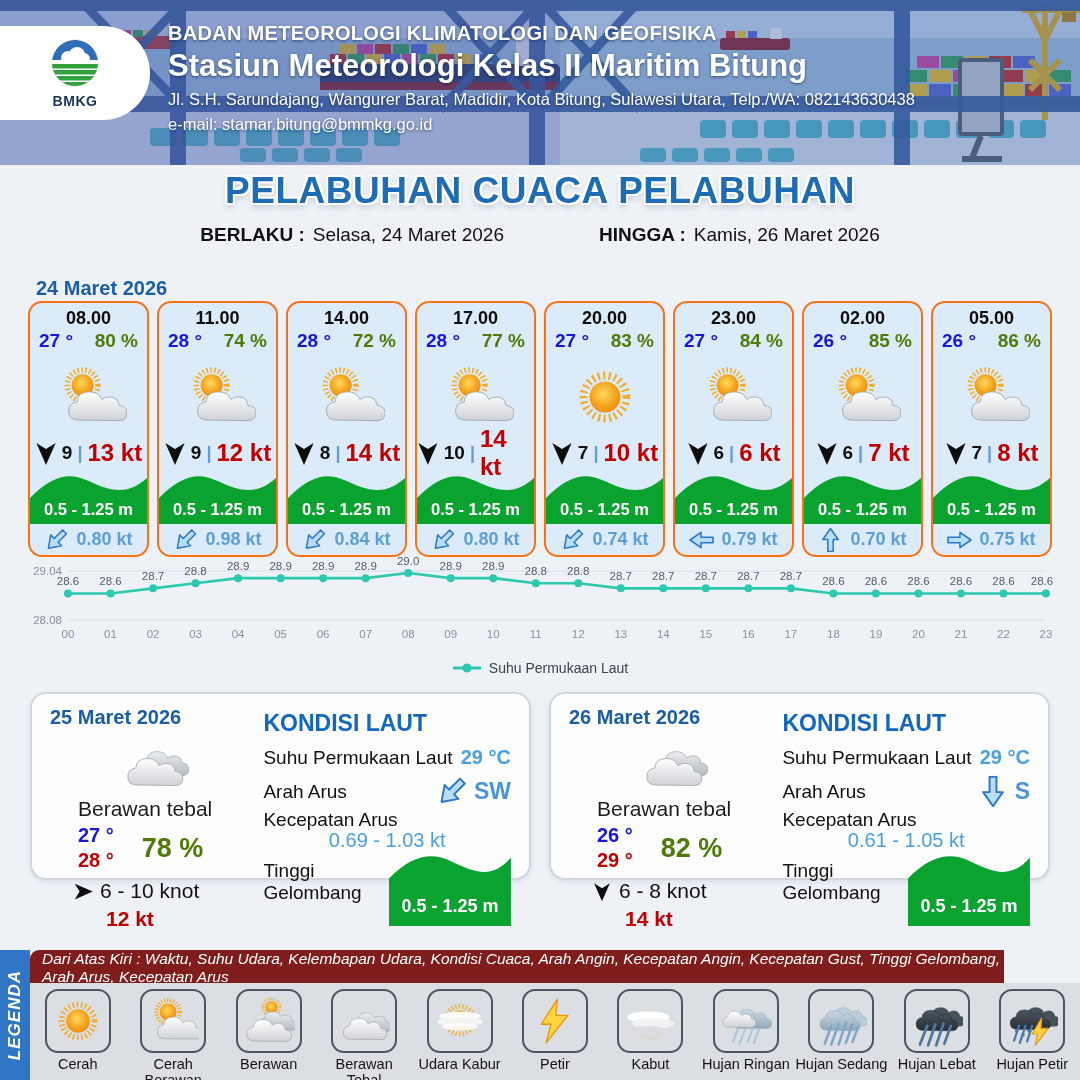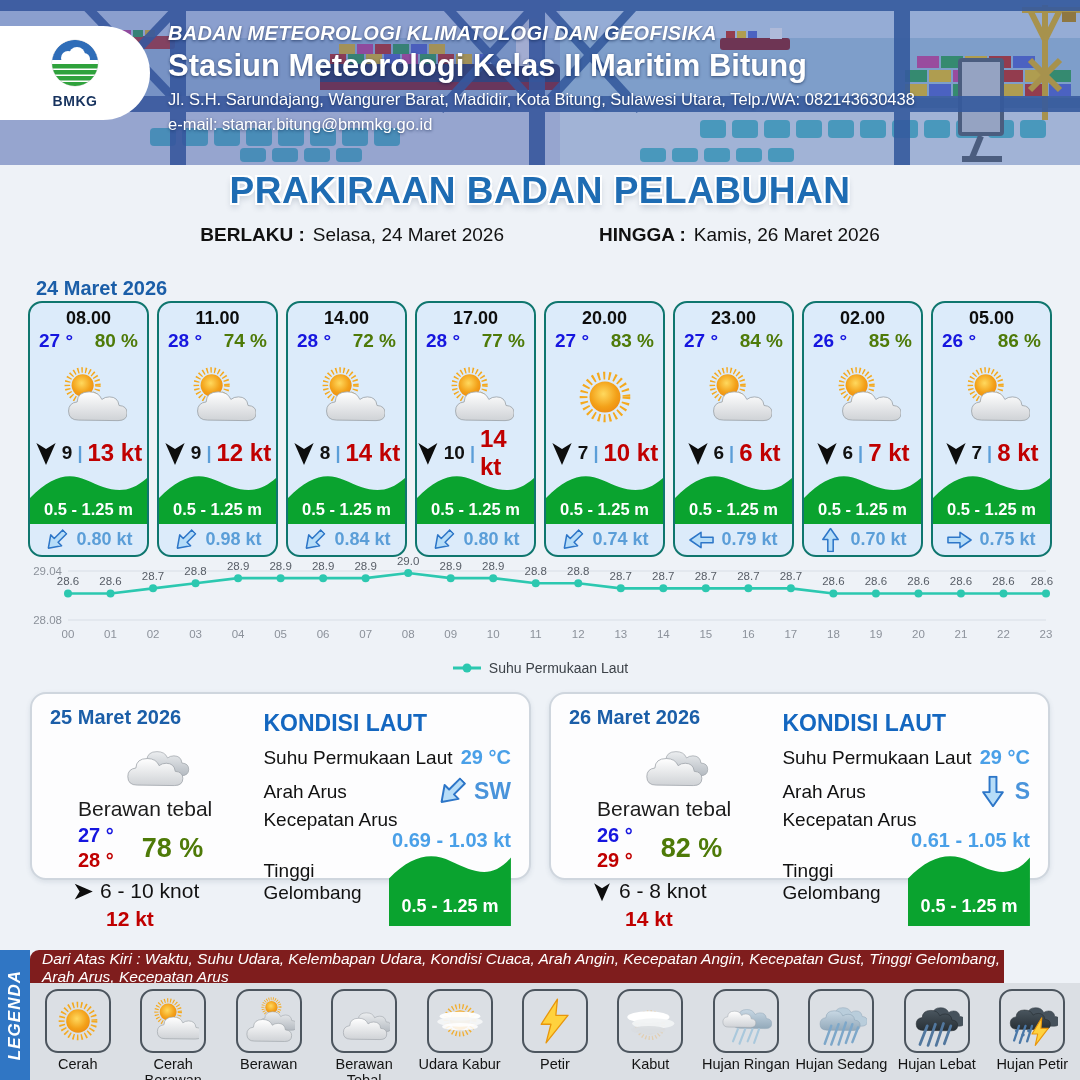--- a/index.html
+++ b/index.html
@@ -5,38 +5,38 @@
   html,body{margin:0;padding:0;}
   body{width:1080px;height:1080px;overflow:hidden;font-family:"Liberation Sans",sans-serif;}
   .page{position:relative;width:1080px;height:1080px;background:#eef2f7;}
 
   
   .hdr{position:absolute;top:0;left:0;width:1080px;height:165px;overflow:hidden;}
   .hdr svg.scene{position:absolute;top:0;left:0;}
   .hdr-pill{position:absolute;top:26px;left:0;width:150px;height:94px;background:#fff;border-radius:0 47px 47px 0;display:flex;flex-direction:column;align-items:center;justify-content:center;}
   .hdr-pill .bmkg-label{font-size:14px;font-weight:bold;color:#16325e;letter-spacing:.5px;margin-top:1px;}
   .hdr-text{position:absolute;left:168px;top:22px;color:#fff;text-shadow:0 1px 3px rgba(10,30,70,.65);}
-  .hdr-agency{font-size:20px;font-weight:bold;letter-spacing:.3px;font-style:italic;}
+  .hdr-agency{font-size:20px;font-weight:bold;letter-spacing:.3px;}
   .hdr-station{font-size:31px;font-weight:bold;margin-top:3px;}
   .hdr-address,.hdr-email{font-size:16.5px;margin-top:6px;}
 
   
   .title-block{position:absolute;top:170px;left:0;width:1080px;text-align:center;}
   .title-main{font-size:37px;font-weight:800;color:#1e6cb3;letter-spacing:.5px;
     text-shadow:-2px -2px 0 #fff,2px -2px 0 #fff,-2px 2px 0 #fff,2px 2px 0 #fff,0 4px 6px rgba(40,60,90,.25);}
   .title-sub{font-size:29px;font-weight:800;color:#4b94db;margin-top:4px;
     text-shadow:-1px -1px 0 #fff,1px -1px 0 #fff,-1px 1px 0 #fff,1px 1px 0 #fff;}
   .validity{margin-top:12px;font-size:19px;color:#111;display:flex;justify-content:center;gap:95px;}
   .validity b{font-weight:bold;}
   .validity span.val{margin-left:8px;font-weight:normal;}
 
   
   .date-label{position:absolute;left:36px;top:277px;font-size:20px;font-weight:bold;color:#1b5ea8;}
   .cards-row{position:absolute;top:301px;left:28px;width:1024px;display:flex;gap:8px;}
-  .fcard{flex:1;height:252px;background:#dcebfa;border:2px solid #0f766e;border-radius:14px;overflow:hidden;display:flex;flex-direction:column;position:relative;justify-content:space-between;}
+  .fcard{flex:1;height:252px;background:#dcebfa;border:2px solid #f97316;border-radius:14px;overflow:hidden;display:flex;flex-direction:column;position:relative;justify-content:space-between;}
   .fc-time{text-align:center;font-size:18px;font-weight:bold;color:#0d0d0d;margin-top:5px;height:20px;}
   .fc-th{display:flex;justify-content:space-between;padding:2px 9px 0 9px;height:26px;}
   .fc-temp{font-size:19px;font-weight:bold;color:#1616df;}
   .fc-hum{font-size:19px;font-weight:bold;color:#4e7a08;}
   .fc-icon{height:82px;display:flex;align-items:center;justify-content:center;}
   .fc-wind{height:30px;display:flex;align-items:center;justify-content:center;gap:5px;}
   .fc-wind .ws{font-size:19px;font-weight:bold;color:#111;}
   .fc-wind .sep{font-size:18px;color:#5b9ed8;font-weight:bold;}
   .fc-wind .gust{font-size:24px;font-weight:bold;color:#c00000;}
   .fc-wave{position:relative;height:56px;}
@@ -72,21 +72,21 @@
   .d-wind{display:flex;align-items:center;gap:8px;margin-left:24px;margin-top:6px;}
   .d-wind .wr{font-size:21px;color:#111;}
   .d-gust{font-size:21px;font-weight:bold;color:#c00000;margin-left:56px;margin-top:4px;}
   .d-right{width:55%;padding-left:6px;box-sizing:border-box;display:flex;flex-direction:column;}
   .d-sea-h{font-size:23px;font-weight:bold;color:#1467c0;margin-top:4px;}
   .sea-row{display:flex;justify-content:space-between;align-items:center;margin-top:9px;}
   .sea-lbl{font-size:19px;color:#111;}
   .sea-val{font-size:20px;font-weight:bold;color:#4aa0e8;}
   .sea-dir{display:flex;align-items:center;gap:6px;}
   .sea-dir .dv{font-size:23px;font-weight:bold;color:#4a94db;}
-  .sea-speed{text-align:right;font-size:20px;font-weight:bold;color:#4aa0e8;margin-top:-2px;}
+  .sea-speed{text-align:center;font-size:20px;font-weight:normal;color:#4aa0e8;margin-top:-2px;}
   .d-waverow{display:flex;justify-content:space-between;align-items:flex-start;margin-top:8px;}
   .d-wavebox{position:relative;width:150px;height:80px;margin-top:-14px;}
   .d-wavebox svg{position:absolute;inset:0;width:100%;height:100%;}
   .d-wavebox .wtxt{position:absolute;left:0;right:0;bottom:9px;text-align:center;font-size:18px;font-weight:bold;color:#fff;}
 
   
   .footer{position:absolute;top:950px;left:0;width:1080px;height:130px;}
   .leg-strip{position:absolute;left:0;top:0;width:30px;height:130px;background:#3076c4;display:flex;align-items:center;justify-content:center;}
   .leg-strip span{writing-mode:vertical-rl;transform:rotate(180deg);color:#fff;font-weight:bold;font-style:italic;font-size:17px;letter-spacing:1px;}
   .leg-bar{position:absolute;left:30px;top:0;width:974px;height:33px;background:#7f1d1d;border-top-left-radius:9px;display:flex;}
@@ -402,21 +402,21 @@
 
     <div class="hdr-text">
       <div class="hdr-agency">BADAN METEOROLOGI KLIMATOLOGI DAN GEOFISIKA</div>
       <div class="hdr-station">Stasiun Meteorologi Kelas II Maritim Bitung</div>
       <div class="hdr-address">Jl. S.H. Sarundajang, Wangurer Barat, Madidir, Kota Bitung, Sulawesi Utara, Telp./WA: 082143630438</div>
       <div class="hdr-email">e-mail: stamar.bitung@bmmkg.go.id</div>
     </div>
   </header>
 
   <section class="title-block">
-    <div class="title-main">PRAKIRAAN BADAN PELABUHAN</div>
+    <div class="title-main">PELABUHAN CUACA PELABUHAN</div>
     <div class="validity">
       <div><b>BERLAKU :</b><span class="val">Selasa, 24 Maret 2026</span></div>
       <div><b>HINGGA :</b><span class="val">Kamis, 26 Maret 2026</span></div>
     </div>
   </section>
 
   <div class="date-label">24 Maret 2026</div>
 
   <div class="cards-row">
 

